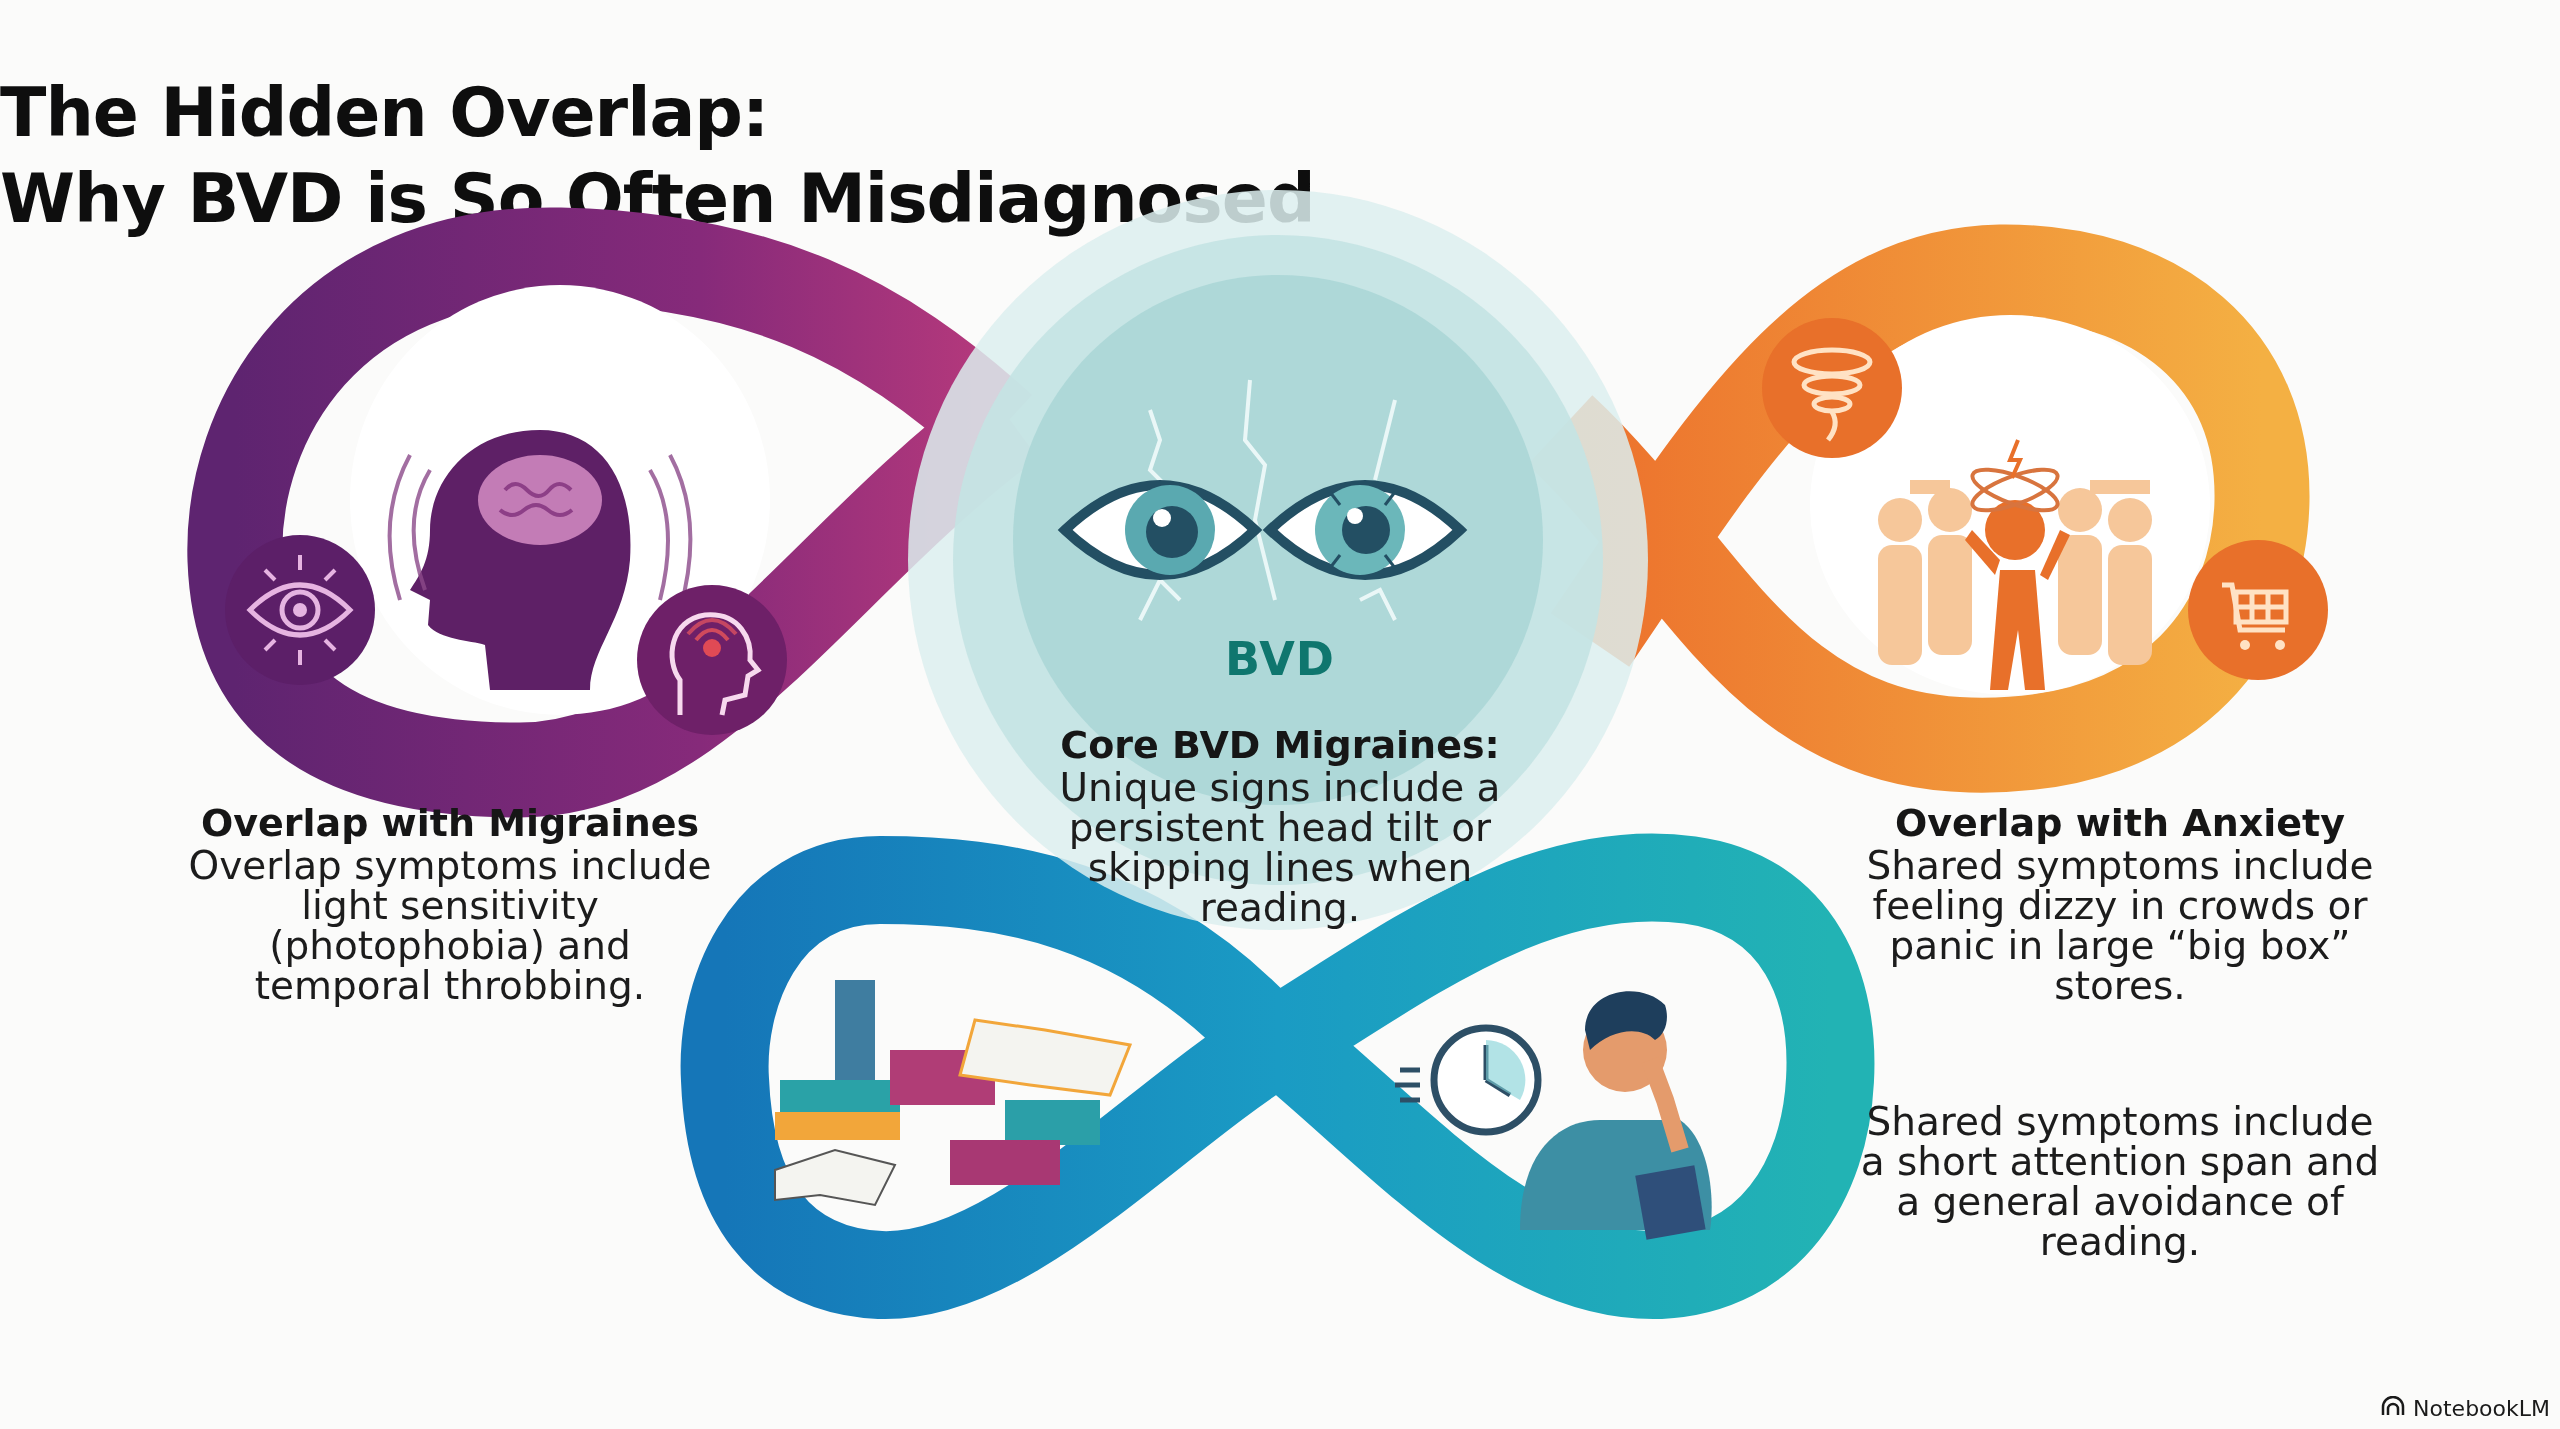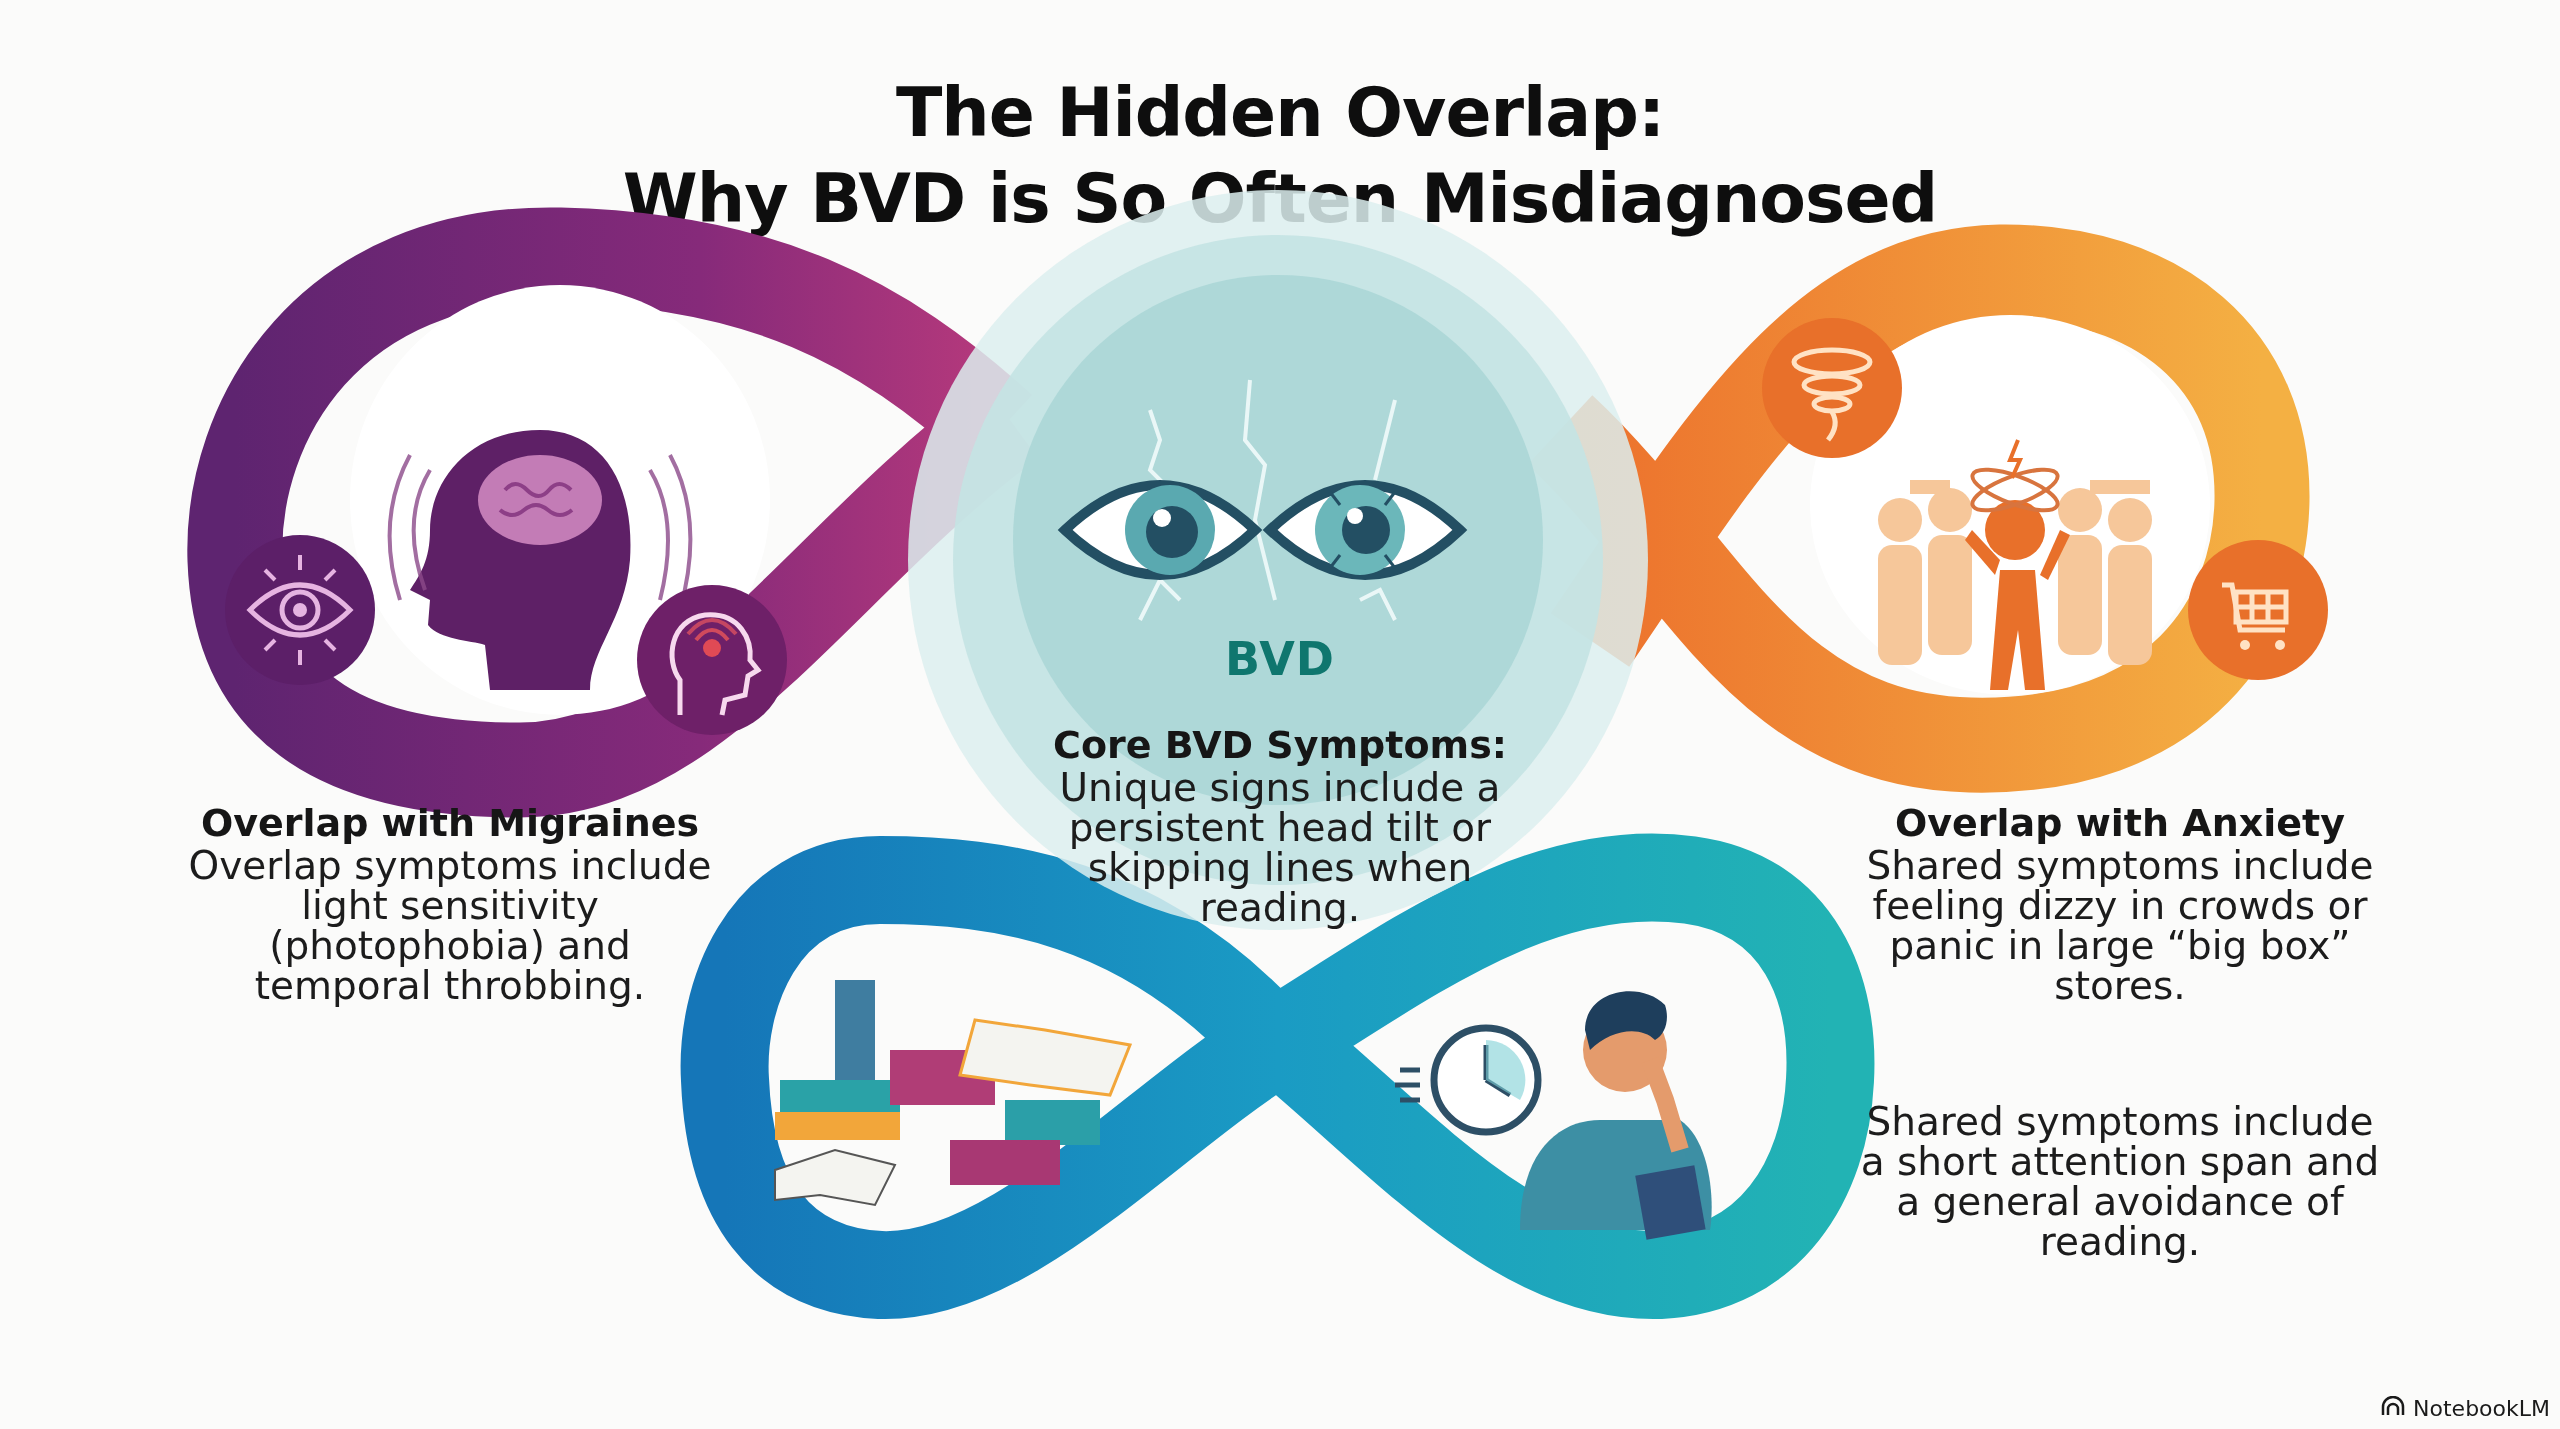--- a/index.html
+++ b/index.html
@@ -3,21 +3,21 @@
 <meta charset="utf-8">
 <style>
   html, body { margin:0; padding:0; }
   body {
     width:2560px; height:1429px; overflow:hidden; position:relative;
     background:#fbfbfa;
     font-family:"Liberation Sans", "DejaVu Sans", sans-serif;
     color:#141414;
   }
   .title {
-    position:absolute; left:0; width:2560px; top:70px; text-align:center;
+    position:absolute; left:0; width:2560px; top:70px; text-align:left;
     font-family:"DejaVu Sans", sans-serif; font-weight:bold;
     font-size:68px; line-height:86px; letter-spacing:-1px; color:#0e0e0e;
   }
   .title div { white-space:nowrap; }
   svg.art { position:absolute; left:0; top:0; width:2560px; height:1429px; }
   .block { position:absolute; text-align:center; }
   .block .h {
     font-family:"DejaVu Sans", sans-serif; font-weight:bold;
     font-size:38px; line-height:46px; color:#161616; white-space:nowrap;
   }
@@ -208,21 +208,21 @@
           <line x1="1340" y1="555" x2="1330" y2="568"></line>
           <line x1="1385" y1="555" x2="1395" y2="568"></line>
         </g>
     </g>
   </g>
 </svg>
 
 <div class="bvd-label">BVD</div>
 
 <div class="block" style="left:1010px; width:540px; top:722px;">
-  <div class="h">Core BVD Symptoms:</div>
+  <div class="h">Core BVD Migraines:</div>
   <div class="p" style="padding:0 15px;">Unique signs include a persistent head tilt or skipping lines when reading.</div>
 </div>
 
 <div class="block" style="left:185px; width:530px; top:800px;">
   <div class="h">Overlap with Migraines</div>
   <div class="p">Overlap symptoms include light sensitivity (photophobia) and temporal throbbing.</div>
 </div>
 
 <div class="block" style="left:1850px; width:540px; top:800px;">
   <div class="h">Overlap with Anxiety</div>

